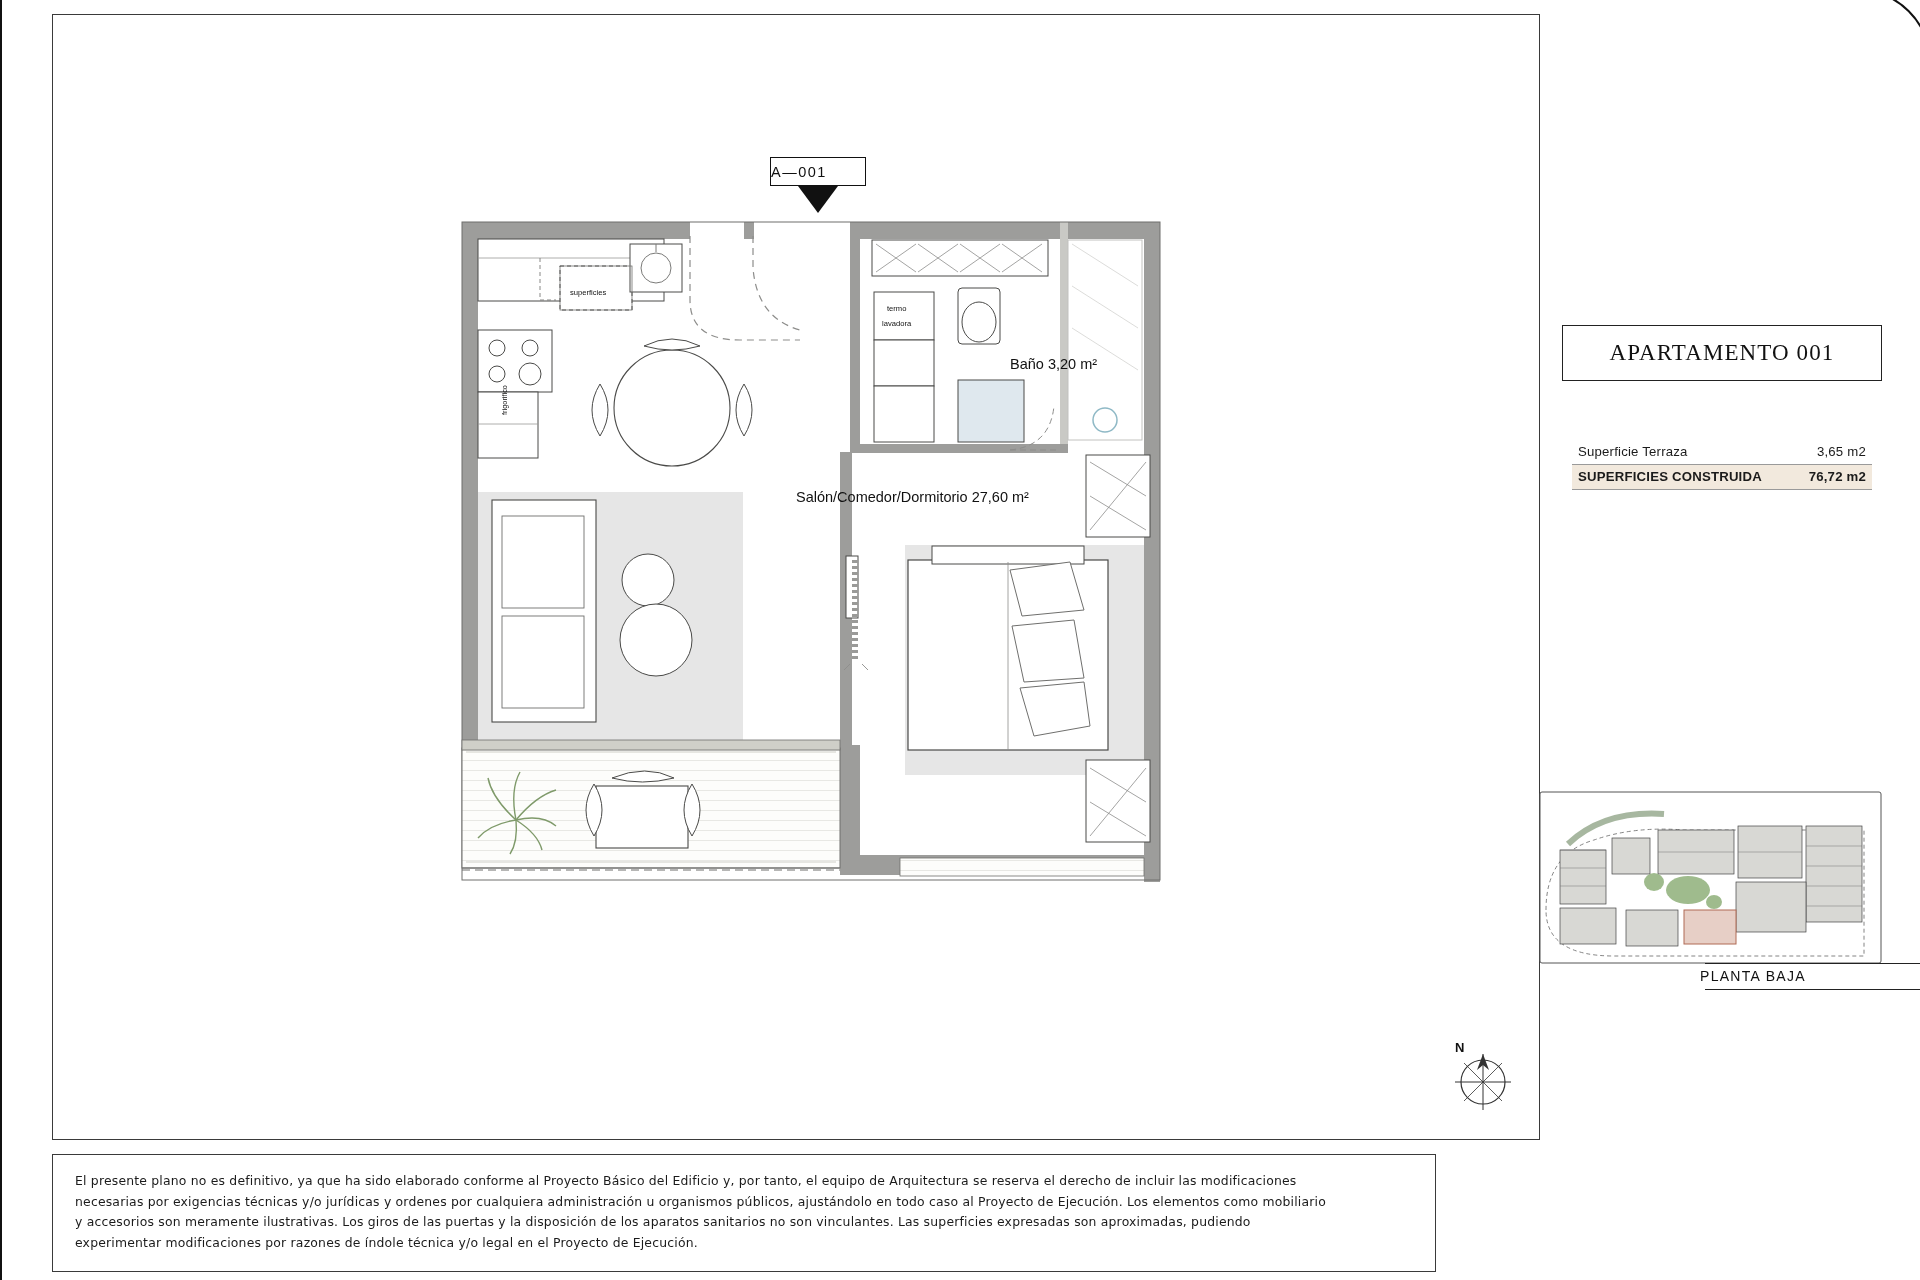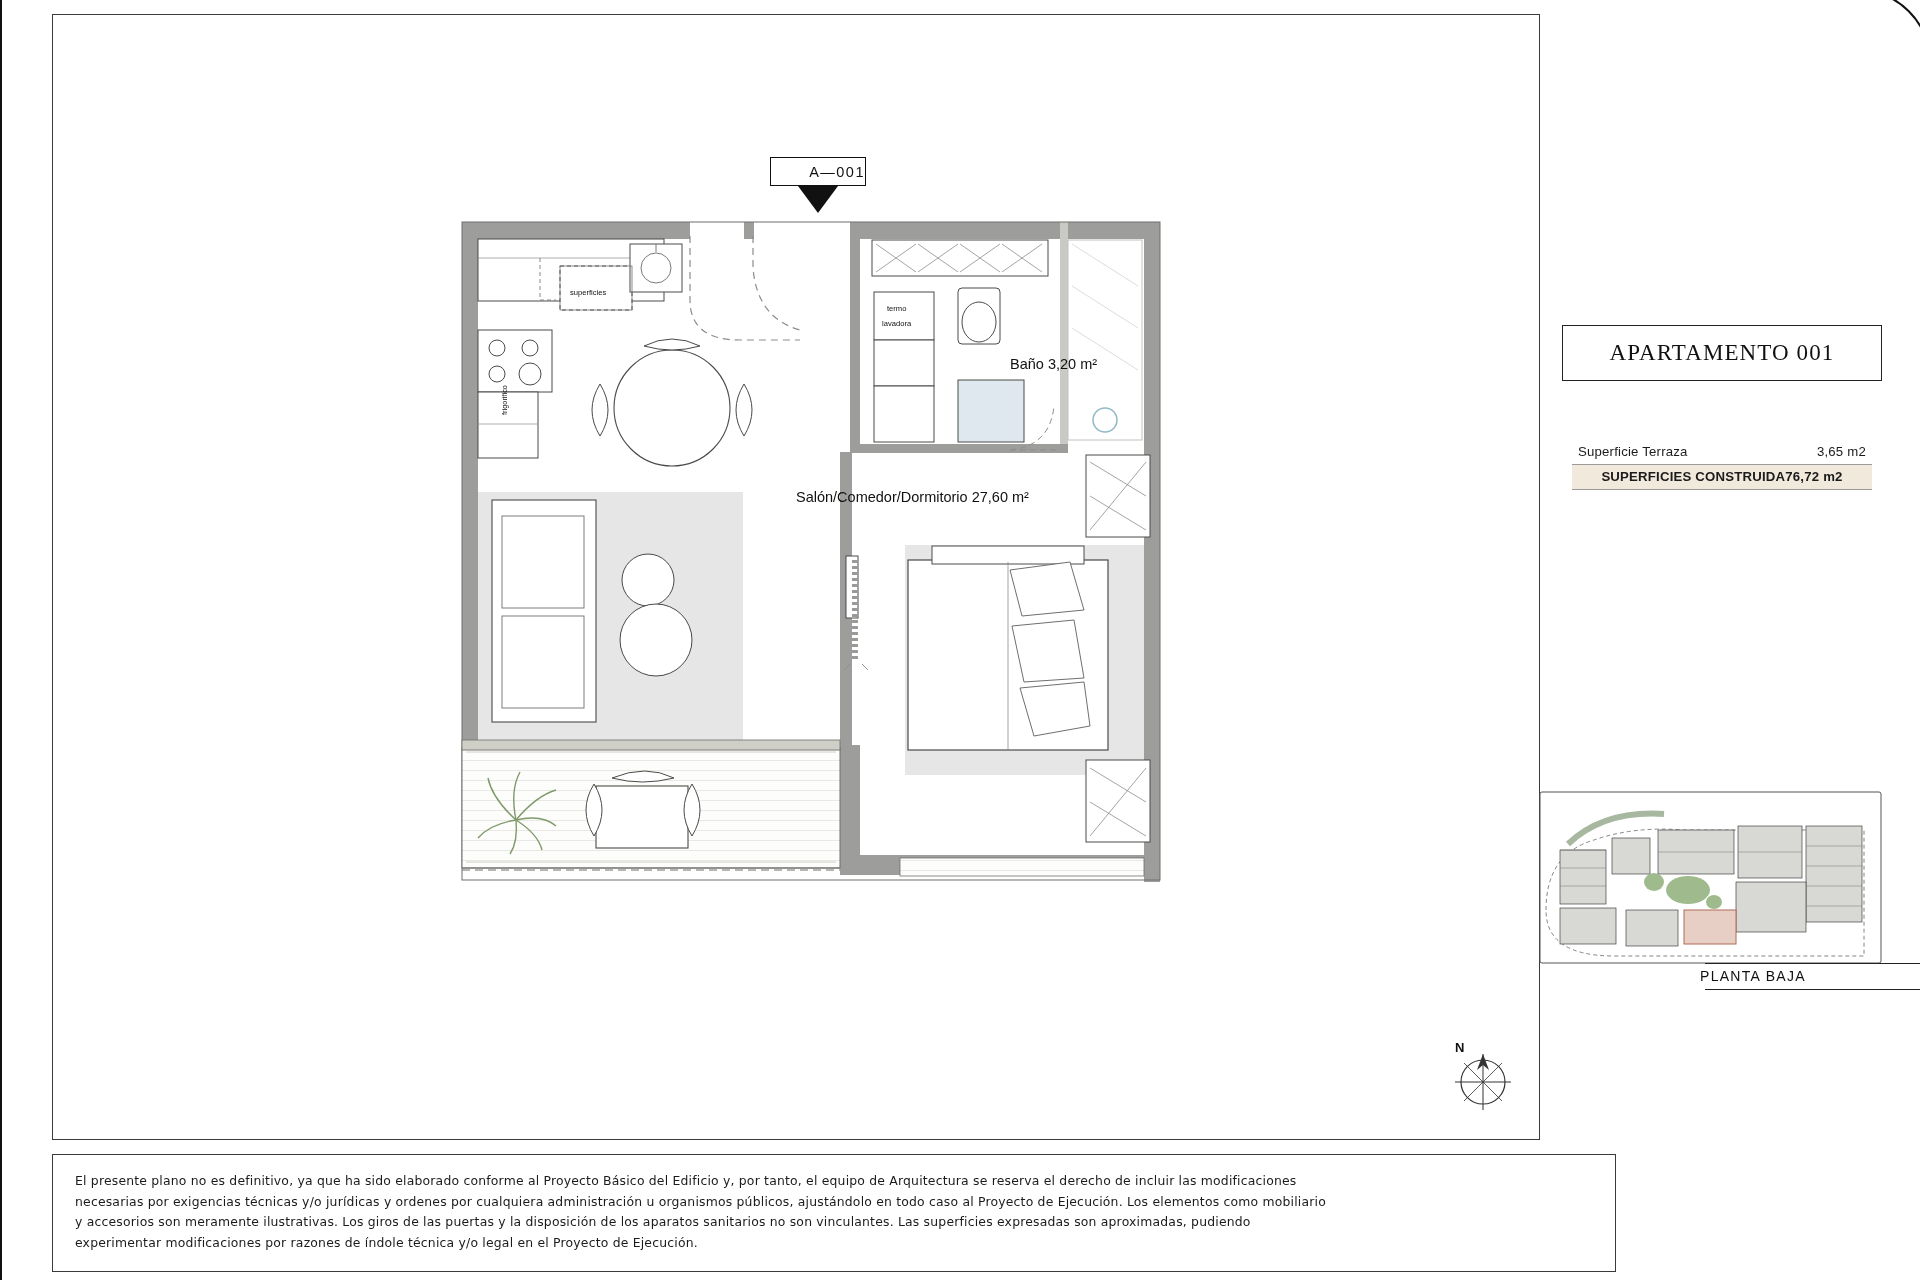--- a/index.html
+++ b/index.html
@@ -41,21 +41,21 @@
     height: 1126px;
     border: 1px solid #3a3a3a;
     box-sizing: border-box;
   }
 
   
   .notes-box {
     position: absolute;
     left: 52px;
     top: 1154px;
-    width: 1564px;
+    width: 1384px;
     height: 118px;
     border: 1px solid #3a3a3a;
     box-sizing: border-box;
     padding: 16px 22px;
   }
   .notes-text {
     font-family: "DejaVu Sans", sans-serif;
     font-size: 12.4px;
     line-height: 20.5px;
     color: #1b1b1b;
@@ -98,21 +98,20 @@
     color: #1b1b1b;
     padding: 4px 6px 5px 6px;
     border-bottom: 1px solid #9a9a9a;
     box-sizing: border-box;
     letter-spacing: .2px;
   }
   .surface-row.highlight {
     background: #f2e9dd;
     border-bottom: 1px solid #9a9a9a;
     font-weight: bold;
-    justify-content: center;
   }
   .surface-row .label { white-space: nowrap; }
   .surface-row .value { white-space: nowrap; }
   .surface-row.highlight .value { font-weight: bold; }
 
   
   .keyplan {
     position: absolute;
     left: 1538px;
     top: 790px;
@@ -146,21 +145,21 @@
   .tag-a001 {
     position: absolute;
     left: 770px;
     top: 157px;
     width: 96px;
     height: 29px;
     border: 1px solid #111;
     box-sizing: border-box;
     display: flex;
     align-items: center;
-    justify-content: flex-end;
+    justify-content: flex-start;
     background: #fff;
   }
   .tag-a001 span {
     font-size: 14.5px;
     letter-spacing: 1.5px;
     color: #111;
   }
   .tag-arrow {
     position: absolute;
     left: 798px;

